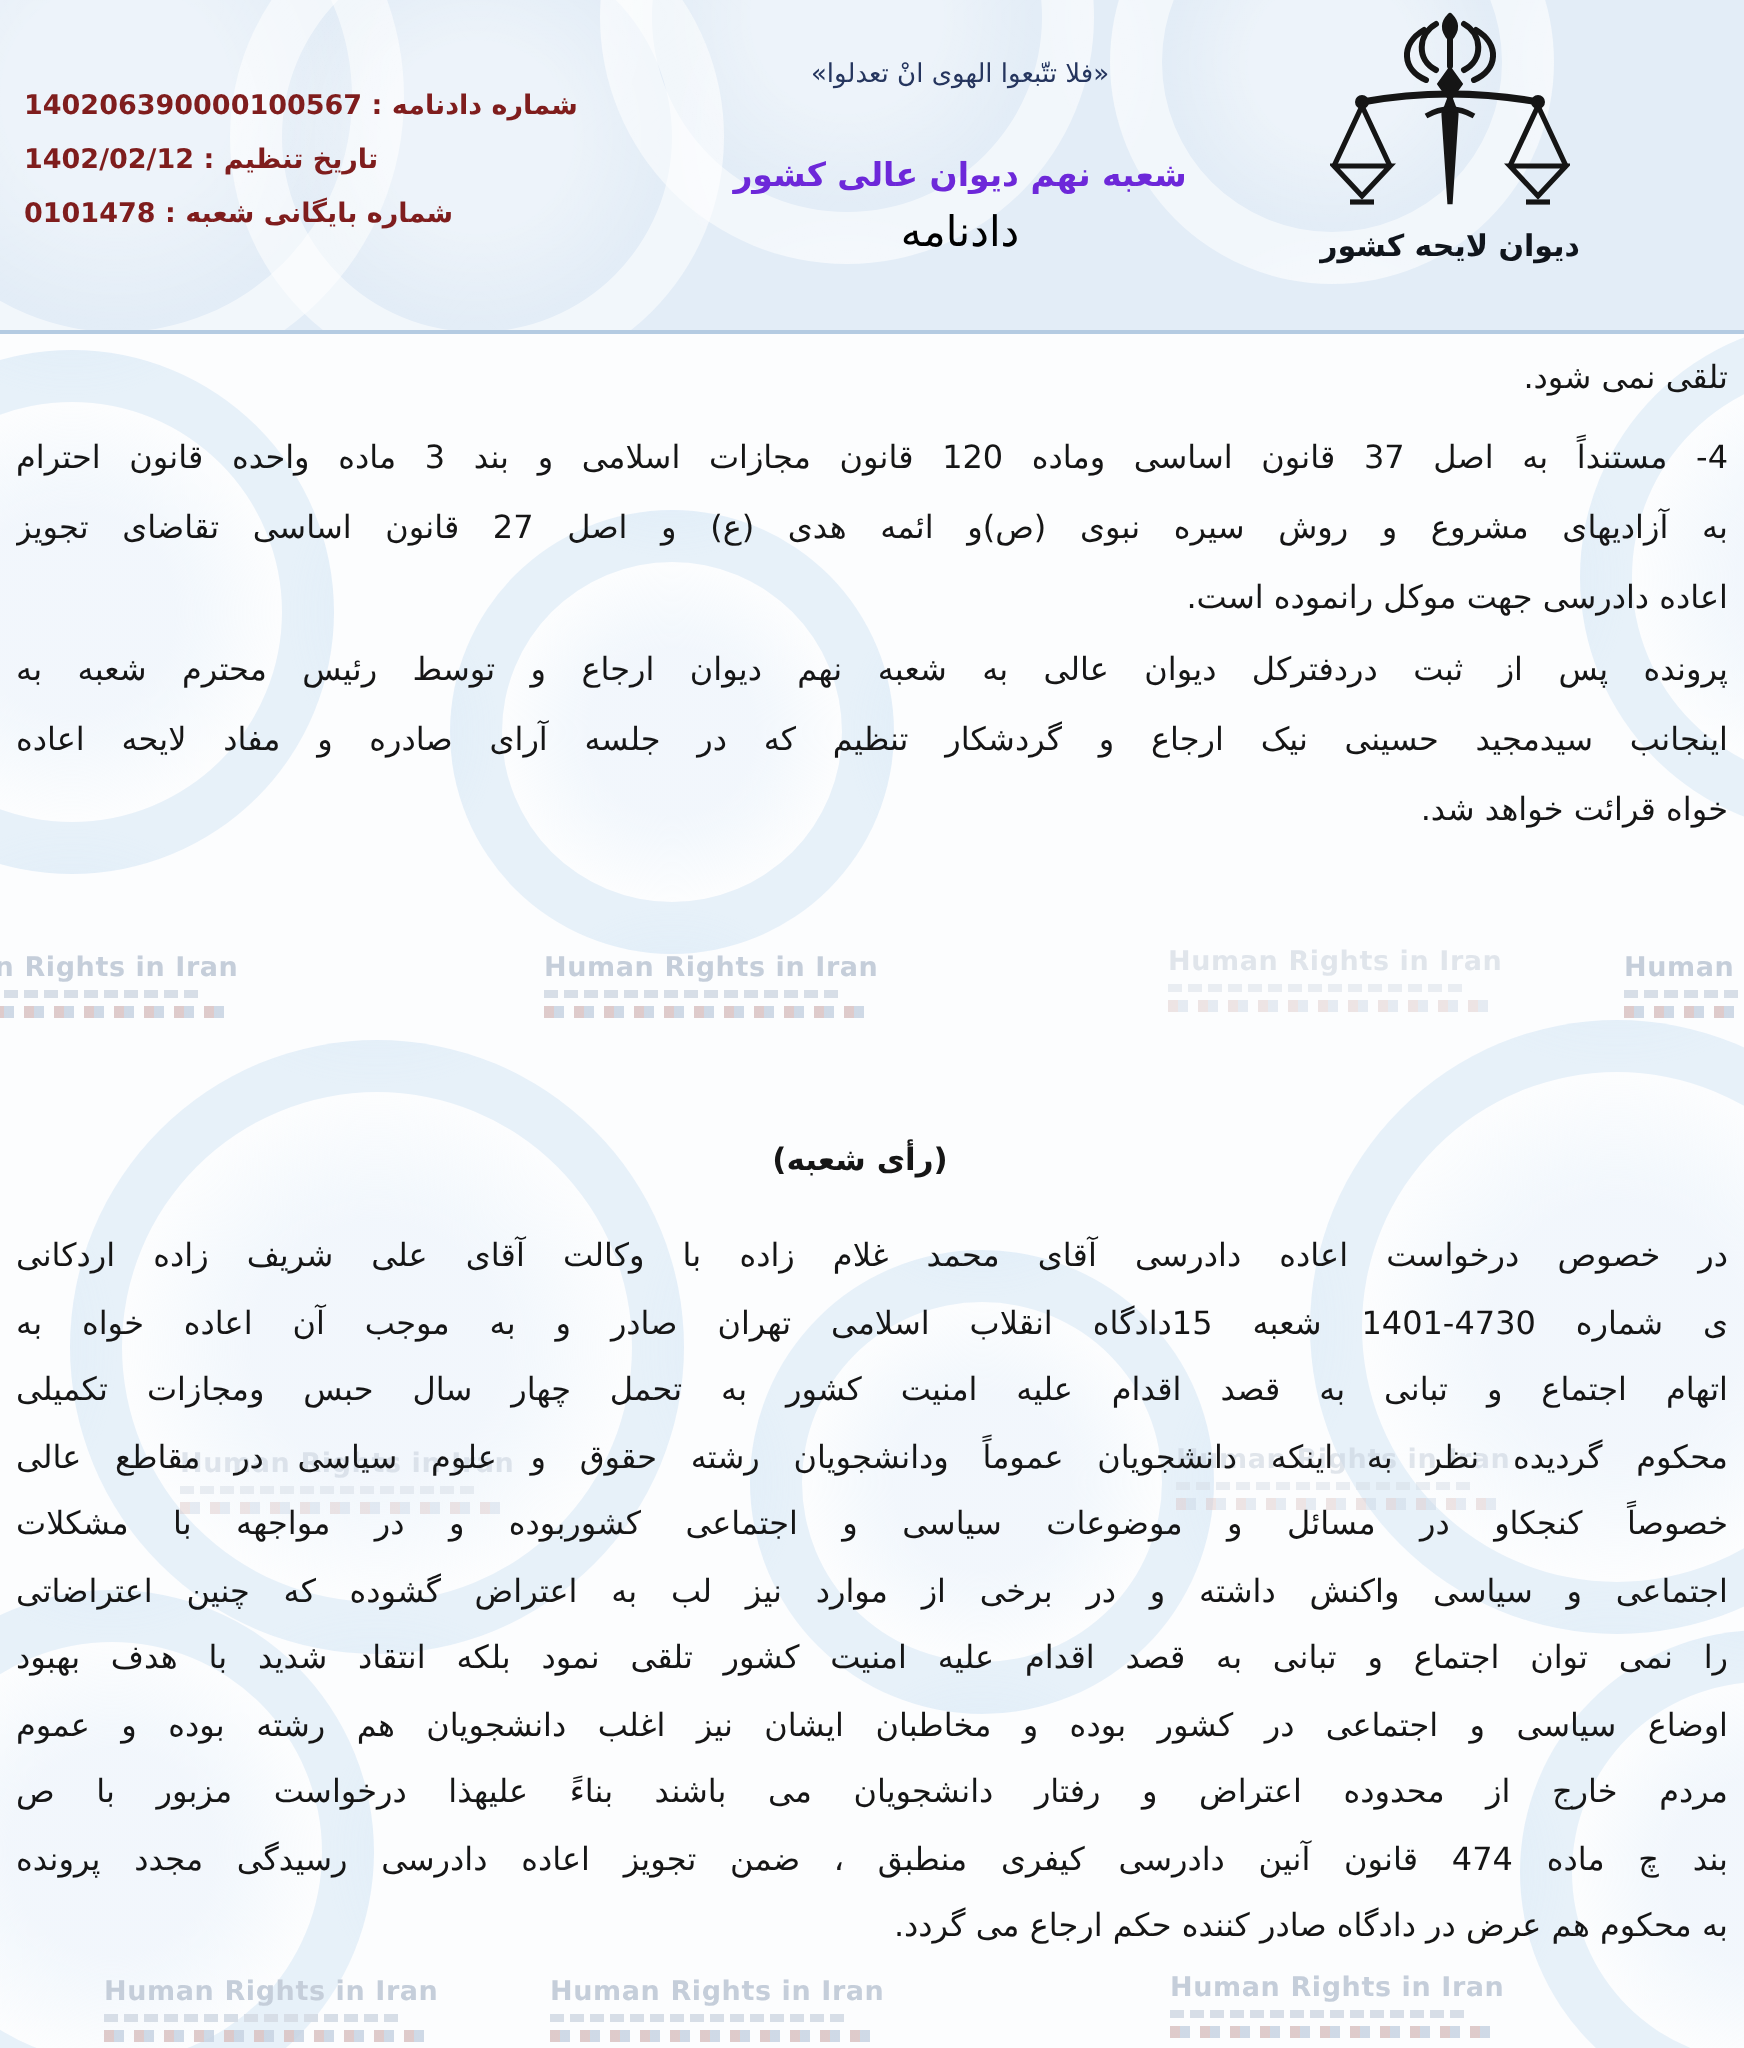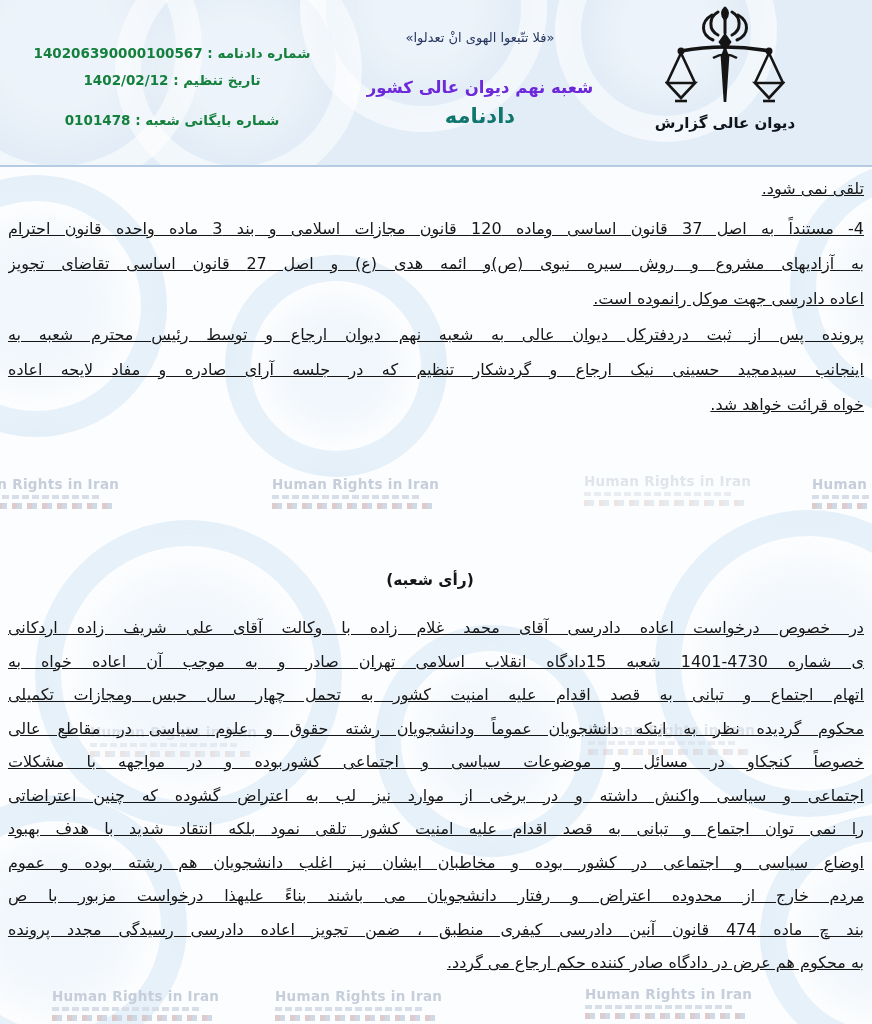--- a/index.html
+++ b/index.html
@@ -18,33 +18,33 @@
   .hrwm{position:absolute;z-index:2;direction:ltr;text-align:left;pointer-events:none;}
   .hrwm .t{font-weight:bold;font-size:13.5px;color:#c5ceda;letter-spacing:.3px;white-space:nowrap;}
   .hrwm .s1{margin-top:3px;width:148px;height:4px;
             background:repeating-linear-gradient(90deg,#d7dee7 0 7px,transparent 7px 10px);}
   .hrwm .s2{margin-top:4px;width:160px;height:6px;opacity:.85;
             background:repeating-linear-gradient(90deg,#d9c2c2 0 5px,#c7d3e2 5px 10px,transparent 10px 15px);}
   .hrwm.faint{opacity:.5;}
   
   .header{position:absolute;top:0;left:0;width:872px;height:167px;z-index:1;
           background:#e3edf7;border-bottom:2px solid #b4cbe2;box-sizing:border-box;overflow:hidden;}
-  .meta{position:absolute;top:40px;right:540px;width:320px;text-align:center;
-        font-size:13.5px;font-weight:bold;color:#15803d;}
+  .meta{position:absolute;top:40px;right:540px;width:320px;text-align:left;
+        font-size:13.5px;font-weight:bold;color:#7f1d1d;}
   .meta-line{height:27px;line-height:27px;white-space:nowrap;}
-  .meta-line.archive{margin-top:13px;}
+  .meta-line.archive{}
   .center-block{position:absolute;top:30px;right:242px;width:300px;text-align:center;}
   .quote{font-size:13px;font-weight:normal;color:#25355e;}
   .branch{margin-top:33px;font-size:16.5px;font-weight:bold;color:#6d28d9;}
-  .doc-title{margin-top:7px;font-size:21px;font-weight:bold;color:#0f766e;}
+  .doc-title{margin-top:7px;font-size:21px;font-weight:normal;color:#000000;}
   .logo-block{position:absolute;top:5px;left:638px;width:174px;text-align:center;}
   .court-name{margin-top:1px;font-size:15px;font-weight:bold;color:#10151c;}
   
   .para{position:absolute;right:8px;left:8px;z-index:3;color:#161616;
-        font-size:16px;text-align:justify;text-decoration:underline;}
+        font-size:16px;text-align:justify;}
   .para .line{height:35px;line-height:35px;text-align:justify;text-align-last:justify;overflow:hidden;}
   .para .line.last{text-align-last:right;}
   .para.p4 .line{height:33.5px;line-height:33.5px;}
   .ray{position:absolute;top:571px;left:0;right:12px;z-index:3;text-align:center;
        font-size:15.5px;font-weight:bold;color:#161616;}
 </style>
 <title>دادنامه</title></head>
 <body>
 
 <div class="page">
@@ -154,21 +154,21 @@
           <path d="M60 44 L63 52 L60 97 L57 52 Z" fill="#151515"></path>
           <path d="M48 53 q12 -7 24 0"></path>
           <path d="M16 48 L2 78 M16 48 L30 78"></path>
           <path d="M2 78 L30 78 L16 93 Z"></path>
           <path d="M10 96 h12"></path>
           <path d="M104 48 L90 78 M104 48 L118 78"></path>
           <path d="M90 78 L118 78 L104 93 Z"></path>
           <path d="M98 96 h12"></path>
         </g>
       </svg>
-      <div class="court-name">دیوان عالی گزارش</div>
+      <div class="court-name">دیوان لایحه کشور</div>
     </div>
   </div>
 
   <div id="p0" class="para" style="top:171px">
       <div class="line last">تلقی نمی شود.</div>
     </div>
   <div id="p1" class="para" style="top:211px">
       <div class="line">4- مستنداً به اصل 37 قانون اساسی وماده 120 قانون مجازات اسلامی و بند 3 ماده واحده قانون احترام</div>
       <div class="line">به آزادیهای مشروع و روش سیره نبوی (ص)و ائمه هدی (ع) و اصل 27 قانون اساسی تقاضای تجویز</div>
       <div class="line last">اعاده دادرسی جهت موکل رانموده است.</div>

